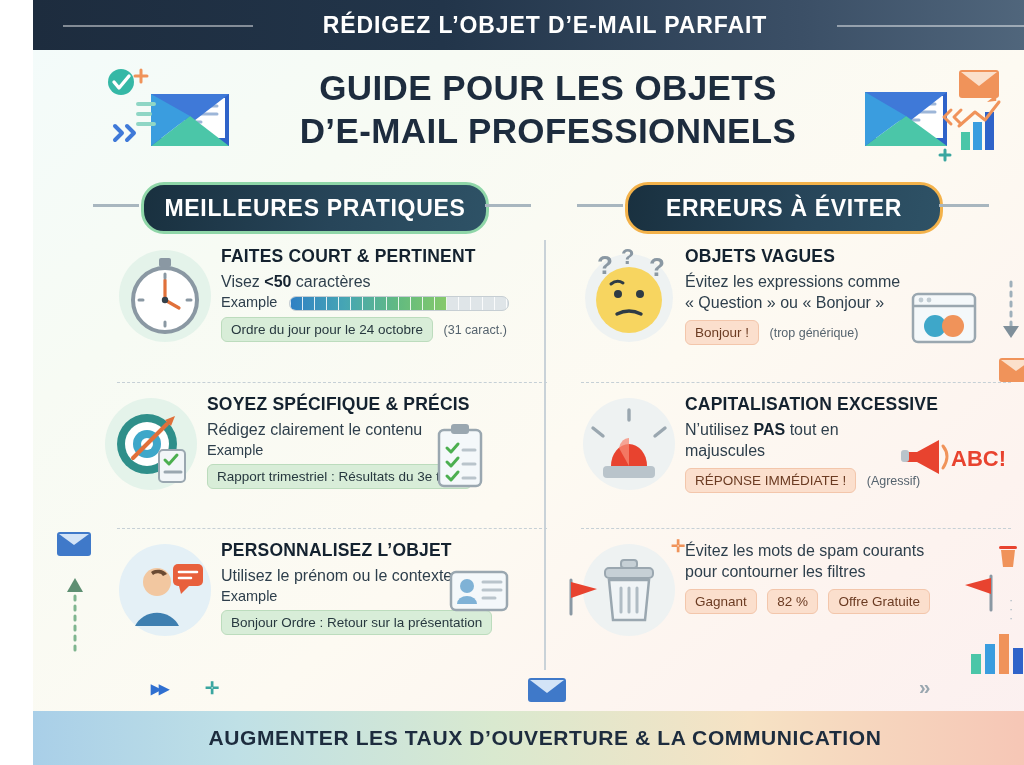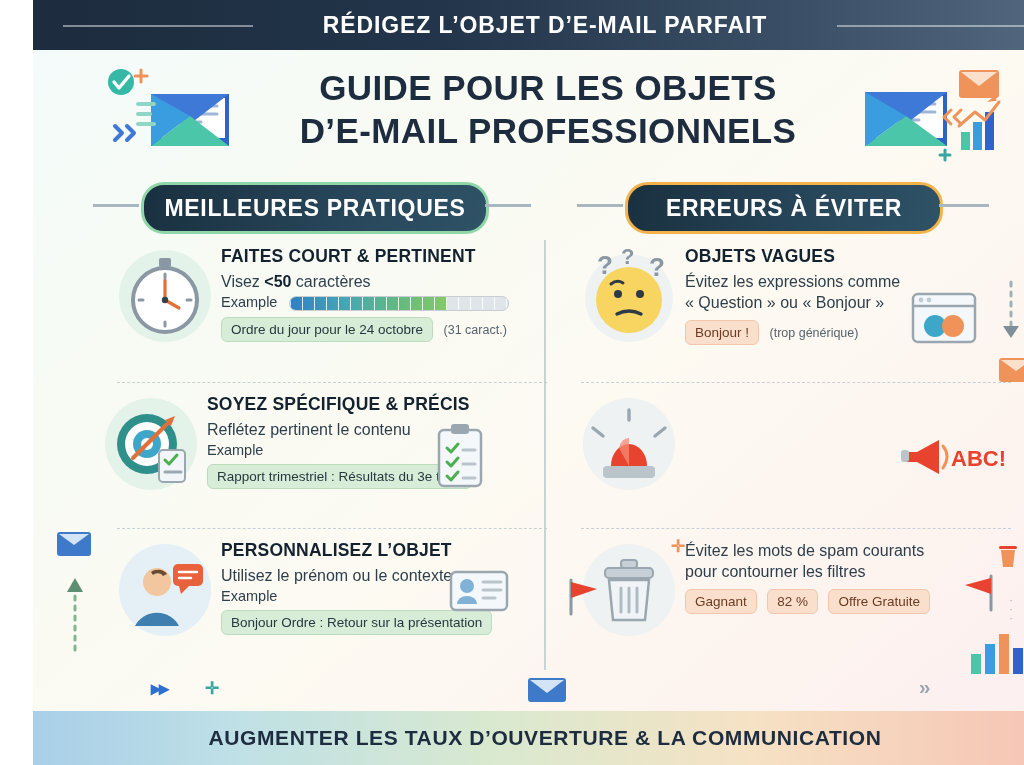--- a/index.html
+++ b/index.html
@@ -390,21 +390,21 @@
         <circle cx="44" cy="48" r="6" fill="#ffffff"></circle>
         <path d="M30 62 l34 -34" stroke="#e0703a" stroke-width="4" stroke-linecap="round"></path>
         <path d="M62 24 l10 -4 l-4 10 z" fill="#e0703a"></path>
         <rect x="56" y="54" width="26" height="32" rx="4" fill="#f2f6f8" stroke="#9aa7b0" stroke-width="2"></rect>
         <path d="M62 64 l4 4 l8 -9" stroke="#4caf50" stroke-width="3" fill="none" stroke-linecap="round" stroke-linejoin="round"></path>
         <path d="M62 76 h16" stroke="#9aa7b0" stroke-width="3" stroke-linecap="round"></path>
       </svg>
     </div>
     <div class="txt">
       <h3>Soyez spécifique &amp; précis</h3>
-      <p>Reflétez pertinent le contenu</p>
+      <p>Rédigez clairement le contenu</p>
       <div class="ex-label">Example</div>
       <div>
         <span class="chip">Rapport trimestriel : Résultats du 3e trim.</span>
       </div>
     </div>
 
     <svg class="deco" style="left:330px; top:28px;" width="54" height="70" viewBox="0 0 54 70">
       <rect x="6" y="8" width="42" height="56" rx="5" fill="#f4f8fa" stroke="#9aa7b0" stroke-width="2.5"></rect>
       <rect x="18" y="2" width="18" height="10" rx="3" fill="#9aa7b0"></rect>
       <path d="M14 26 l4 4 l7 -8" stroke="#4caf50" stroke-width="3" fill="none" stroke-linecap="round" stroke-linejoin="round"></path>
@@ -482,20 +482,31 @@
   <div class="tip" style="left:548px; top:394px;">
     <div class="icon-box">
       <svg width="96" height="96" viewBox="0 0 96 96">
         <circle cx="48" cy="48" r="46" fill="#eef2f2"></circle>
         <rect x="22" y="70" width="52" height="12" rx="4" fill="#b9c4cb"></rect>
         <path d="M30 70 a18 22 0 0 1 36 0 z" fill="#e8432f"></path>
         <path d="M38 52 a10 14 0 0 1 10 -10 l0 28 z" fill="#f78a74" opacity="0.75"></path>
         <path d="M22 40 l-10 -8 M74 40 l10 -8 M48 24 v-10" stroke="#9aa7b0" stroke-width="3.4" stroke-linecap="round"></path>
       </svg>
     </div>
+    <div class="txt">
+      <h3>Capitalisation excessive</h3>
+      <p>
+        <span>N’utilisez </span><b>PAS</b><span> tout en</span>
+      </p>
+      <p>majuscules</p>
+      <div>
+        <span class="chip warn">RÉPONSE IMMÉDIATE !</span>
+        <span class="note">(Agressif)</span>
+      </div>
+    </div>
 
     <svg class="deco" style="left:318px; top:40px;" width="120" height="46" viewBox="0 0 120 46">
       <path d="M6 18 h12 l22 -12 v34 l-22 -12 h-12 z" fill="#e8432f"></path>
       <rect x="2" y="16" width="8" height="12" rx="3" fill="#b9c4cb"></rect>
       <path d="M44 12 q8 10 0 22" stroke="#f0935a" stroke-width="3" fill="none" stroke-linecap="round"></path>
       <text x="52" y="32" font-family="Liberation Sans" font-size="22" font-weight="bold" fill="#e8432f">ABC!</text>
     </svg>
   </div>
   <div class="row-sep" style="left:548px; top:528px;"></div>
 

